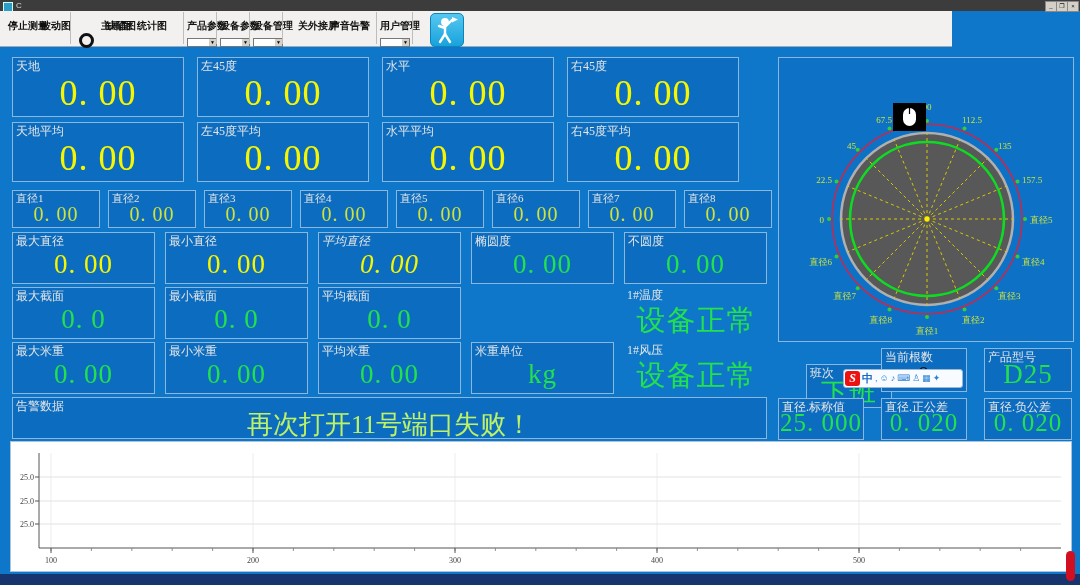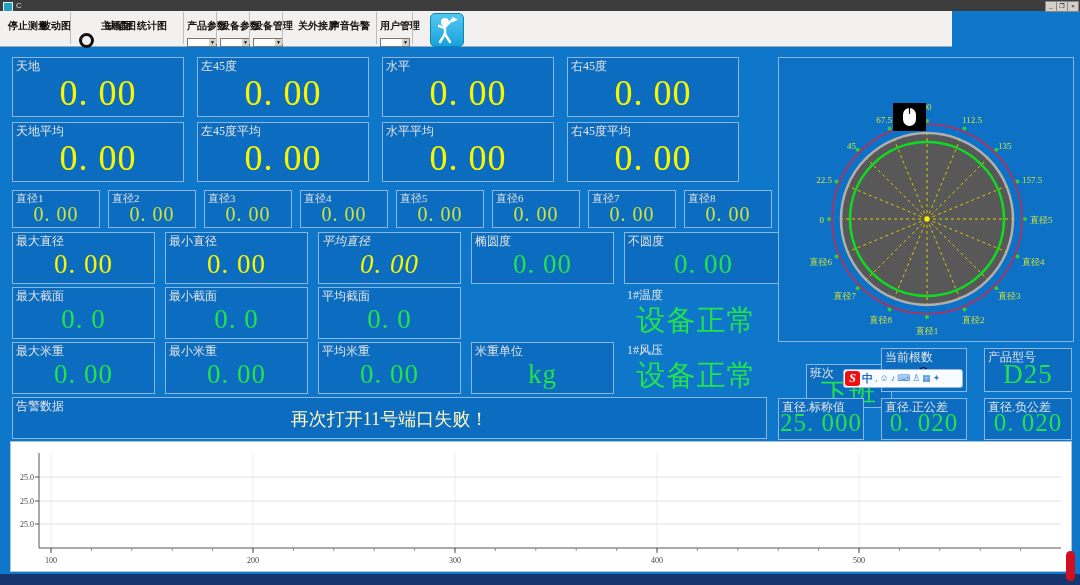--- a/index.html
+++ b/index.html
@@ -29,21 +29,21 @@
   .val{position:absolute;left:0;width:100%;text-align:center;letter-spacing:1px;white-space:nowrap;}
   .v-big{top:14px;font-size:36px;}
   .v-dia{top:12px;font-size:20px;}
   .v-md{top:16px;font-size:27px;}
   .v-status{top:14px;font-size:29px;}
   .yellow{color:#f6f600;}
   .green{color:#23e04d;}
   .ygreen{color:#cfe23a;}
   
   #alarmbox{position:absolute;left:12px;top:397px;width:753px;height:40px;background:#0c6dc0;border:1px solid #8ab7dd;}
-  #alarmmsg{position:absolute;left:0;top:9px;width:100%;text-align:center;font-size:18px;color:#fef9c3;}
+  #alarmmsg{position:absolute;left:0;top:9px;width:100%;text-align:center;font-size:26px;color:#bef264;}
   
   #polarbox{position:absolute;left:778px;top:57px;width:294px;height:283px;background:#0d72c6;border:1px solid #8ab7dd;}
   .infoval{top:10px;font-size:27px;}
   .tolval{top:10px;font-size:25px;}
   
   #imebar{position:absolute;left:843px;top:369px;width:118px;height:17px;background:#f8fbff;border:1px solid #9bb8d6;
           border-radius:3px;display:flex;align-items:center;gap:2px;z-index:30;
           font-family:"Liberation Sans",sans-serif;}
   #imelogo{width:15px;height:15px;margin-left:1px;background:#e11;color:#fff;border-radius:3px;
            font:italic bold 12px "Liberation Serif",serif;text-align:center;line-height:15px;}
@@ -192,21 +192,21 @@
     <div class="val v-md yellow">0. 00</div>
   </div>
   <div class="box" style="left:318px;top:232px;width:141px;height:50px;font-style:italic;">
     <div class="lbl">平均直径</div>
     <div class="val v-md yellow">0. 00</div>
   </div>
   <div class="box" style="left:471px;top:232px;width:141px;height:50px;">
     <div class="lbl">椭圆度</div>
     <div class="val v-md green">0. 00</div>
   </div>
-  <div class="box" style="left:624px;top:232px;width:141px;height:50px;padding-left:16px;">
+  <div class="box" style="left:624px;top:232px;width:141px;height:50px;">
     <div class="lbl">不圆度</div>
     <div class="val v-md green">0. 00</div>
   </div>
 
   <div class="box" style="left:12px;top:287px;width:141px;height:50px;">
     <div class="lbl">最大截面</div>
     <div class="val v-md green">0. 0</div>
   </div>
   <div class="box" style="left:165px;top:287px;width:141px;height:50px;">
     <div class="lbl">最小截面</div>

